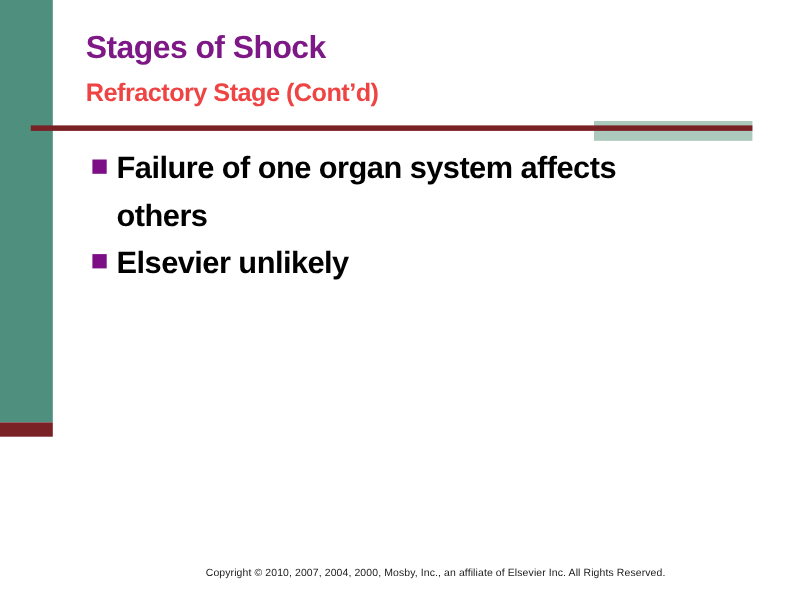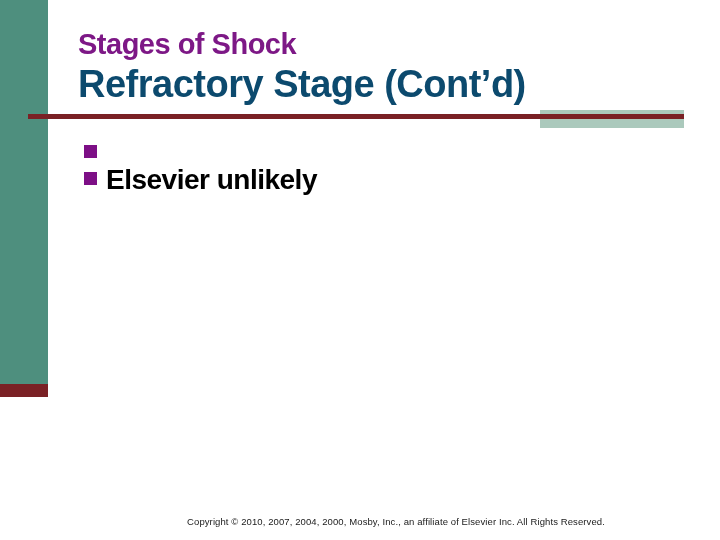--- a/index.html
+++ b/index.html
@@ -14,21 +14,21 @@
   
   .teal-bar { position: absolute; left: 0; top: 0; width: 48px; height: 384px; background: #4E8F7E; }
   .maroon-stripe { position: absolute; left: 0; top: 384px; width: 48px; height: 13px; background: #7A2125; }
 
   
   .sage-highlight { position: absolute; left: 540px; top: 110px; width: 144px; height: 18px; background: #ABC9BC; }
   .rule { position: absolute; left: 28px; top: 114px; width: 656px; height: 5px; background: #7A2125; }
 
   .title-block { position: absolute; left: 78px; top: 24px; white-space: nowrap; }
   .title    { font-size: 29px; font-weight: bold; color: #7D1886; line-height: 40px; letter-spacing: -0.5px; }
-  .subtitle { font-size: 38px; font-weight: bold; color: #0c4a6e; line-height: 40px; letter-spacing: -0.5px; }
+  .subtitle { font-size: 23px; font-weight: bold; color: #ef4444; line-height: 40px; letter-spacing: -0.5px; }
 
   .bullets { position: absolute; left: 84px; top: 131px; width: 610px; }
   .bullet-item { display: flex; align-items: flex-start; }
   .bullet-square { flex: none; width: 13px; height: 13px; margin: 14px 9px 0 0; background: #7D0F86; }
   .bullet-text { font-size: 28px; font-weight: bold; color: #000000; line-height: 43px; letter-spacing: -0.5px; white-space: nowrap; }
 
   .copyright {
     position: absolute; left: 0; top: 516px; width: 720px;
     padding-left: 72px; box-sizing: border-box;
     text-align: center;
@@ -49,20 +49,24 @@
 
   <header class="title-block">
     <div class="title">Stages of Shock</div>
     <div class="subtitle">Refractory Stage (Cont’d)</div>
   </header>
 
   <div class="bullets">
 
     <div class="bullet-item">
       <span class="bullet-square"></span>
+      <div class="bullet-text">
+        <div>Failure of one organ system affects</div>
+        <div>others</div>
+      </div>
     </div>
 
     <div class="bullet-item">
       <span class="bullet-square"></span>
       <div class="bullet-text">
         <div>Elsevier unlikely</div>
       </div>
     </div>
 
   </div>

